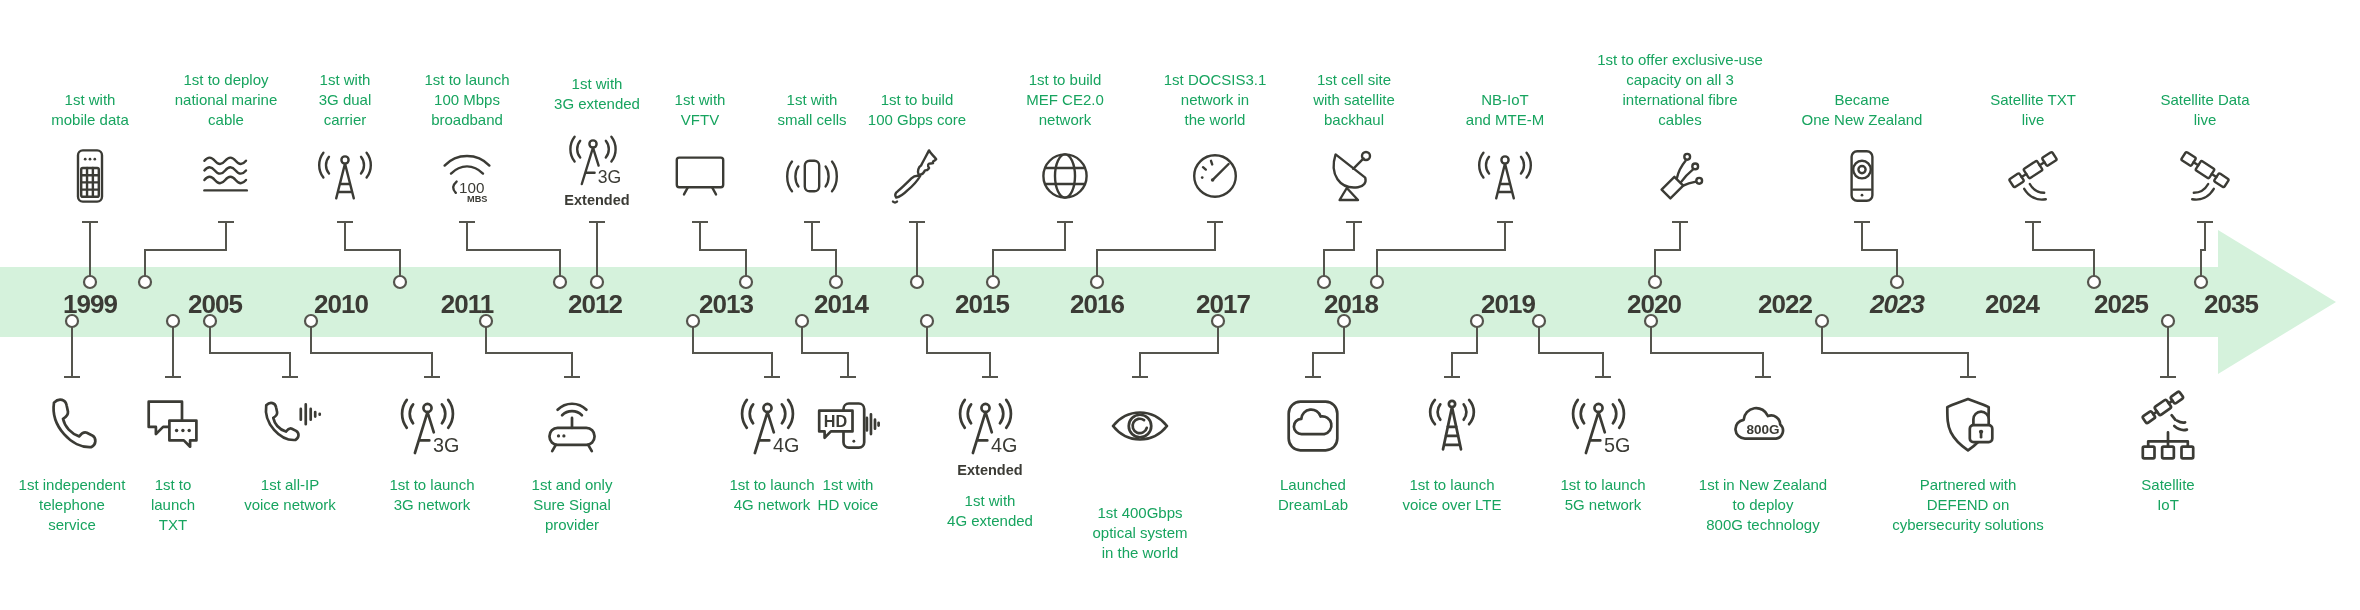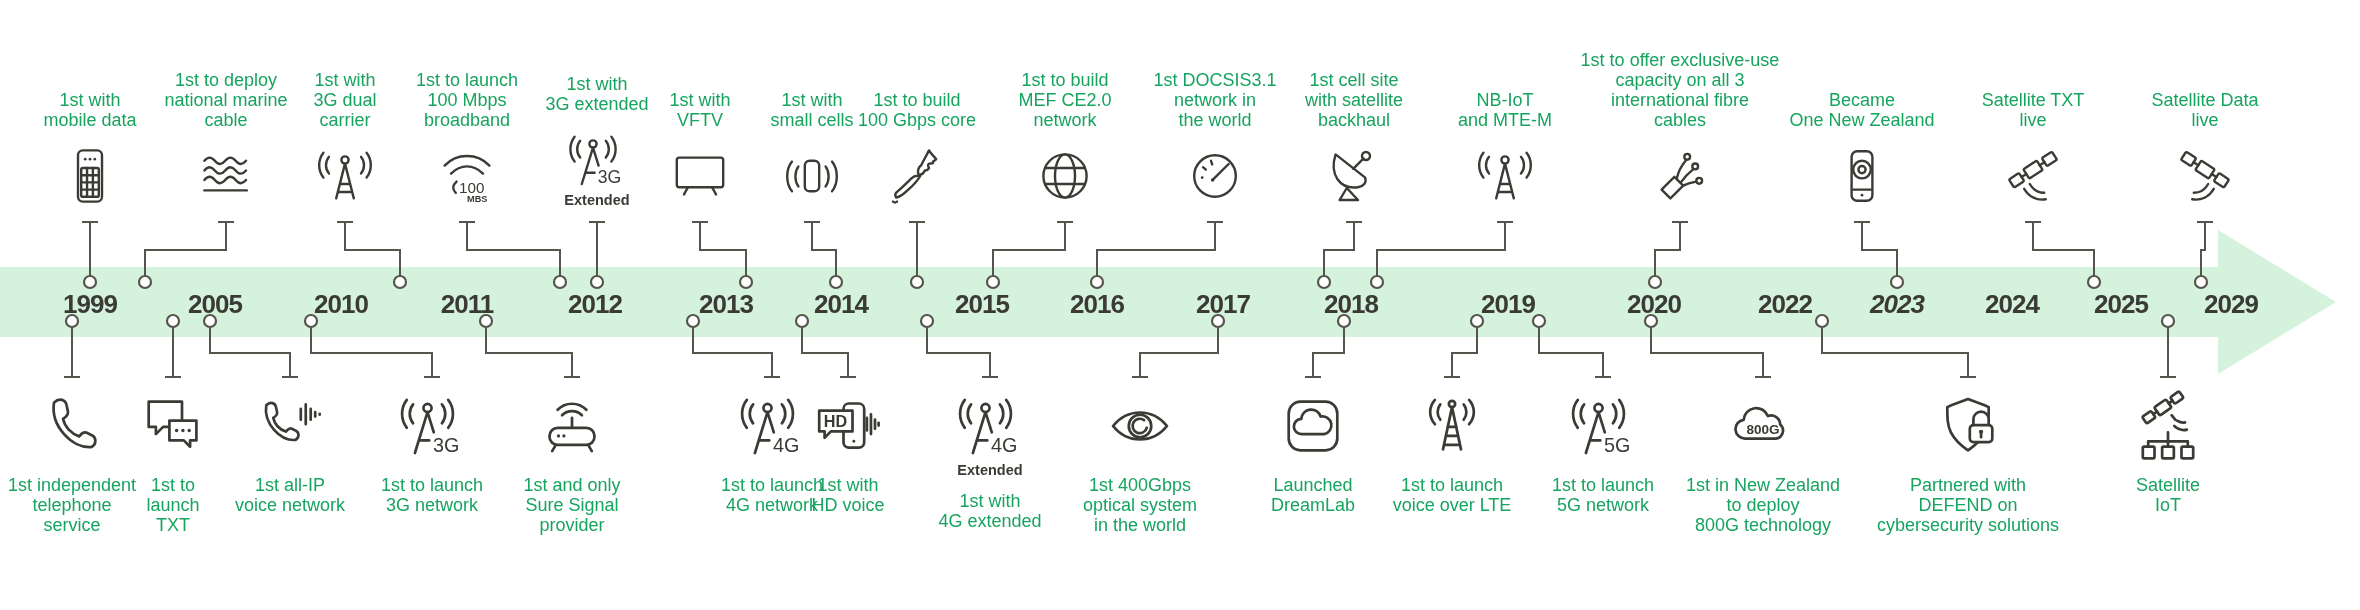--- a/index.html
+++ b/index.html
@@ -15,21 +15,21 @@
   }
   .year{
     position:absolute;top:289px;transform:translateX(-50%);
     font-weight:700;font-size:26px;letter-spacing:-1px;color:var(--ink,#3b3b35);white-space:nowrap;
   }
   svg.connectors{position:absolute;left:0;top:0;}
   .ms{position:absolute;width:260px;display:flex;flex-direction:column;align-items:center;text-align:center;}
   .ms.top{top:0;height:208px;justify-content:flex-end;}
   .ms.bottom{top:390px;}
   .ms-label{
-    font-size:18px;line-height:20px;font-weight:500;color:var(--green,#17a45f);white-space:nowrap;
+    font-size:15px;line-height:20px;font-weight:500;color:var(--green,#17a45f);white-space:nowrap;
   }
   .ms.top .ms-label{margin-bottom:14px;}
   .ms.bottom .ms-label{margin-top:13px;}
   .ms-caption{font-size:14.5px;font-weight:700;color:var(--ink,#3b3b35);margin-top:1px;line-height:15px;}
   .ms-icon{line-height:0;}
   .ms-icon svg{stroke:var(--ink,#3b3b35);fill:none;stroke-width:3;stroke-linecap:round;stroke-linejoin:round;}
   .ms-icon svg text{stroke:none;fill:var(--ink,#3b3b35);font-family:"Liberation Sans",sans-serif;}
   .ms-icon svg .f{fill:var(--ink,#3b3b35);stroke:none;}
   .ms-icon svg .wf{fill:#fff;}
 </style>
@@ -49,21 +49,21 @@
     <span class="year" style="left: 982px; text-align: right;">2015</span>
     <span class="year" style="left: 1097px;">2016</span>
     <span class="year" style="left: 1223px;">2017</span>
     <span class="year" style="left: 1351px;">2018</span>
     <span class="year" style="left: 1508px;">2019</span>
     <span class="year" style="left: 1654px;">2020</span>
     <span class="year" style="left: 1785px;">2022</span>
     <span class="year" style="left: 1897px; font-style: italic;">2023</span>
     <span class="year" style="left: 2012px; text-align: right;">2024</span>
     <span class="year" style="left: 2121px;">2025</span>
-    <span class="year" style="left: 2231px;">2029</span>
+    <span class="year" style="left: 2231px;">2035</span>
     <div class="ms top" style="left: -40px;">
       <div class="ms-label">1st with<br>mobile data</div>
       <div class="ms-icon"><svg viewBox="0 0 80 80" width="64" height="64">
           <rect x="25" y="8" width="30" height="64" rx="6"></rect>
     <circle class="f" cx="34" cy="19" r="1.7"></circle>
           <circle class="f" cx="40" cy="19" r="1.7"></circle>
           <circle class="f" cx="46" cy="19" r="1.7"></circle>
     <rect x="29" y="30" width="22" height="36" rx="2"></rect>
     <path d="M29,39 H51 M29,48 H51 M29,57 H51 M36.3,30 V66 M43.6,30 V66"></path>
         </svg></div>
@@ -278,21 +278,21 @@
     <div class="ms bottom" style="left: 860px;">
       <div class="ms-icon"><svg viewBox="0 0 80 80" width="72" height="72">
           <path d="M12,11 C5,20 5,33 12,42 M19,16 C14,22 14,31 19,37 M58,11 C65,20 65,33 58,42 M51,16 C56,22 56,31 51,37"></path>
     <circle cx="35" cy="20" r="4.5"></circle>
     <path d="M35,24.5 L21,70 M35,24.5 L42,47 M26,56 H37"></path>
     <text x="41" y="69" font-size="22">4G</text>
         </svg></div>
       <div class="ms-caption">Extended</div>
       <div class="ms-label">1st with<br>4G extended</div>
     </div>
-    <div class="ms bottom" style="left: 1010px;">
+    <div class="ms bottom" style="left: 1010px; gap: 28px;">
       <div class="ms-icon"><svg viewBox="0 0 80 80" width="72" height="72">
           <path d="M10,40 C26,20 54,20 70,40 C54,60 26,60 10,40 Z"></path>
     <circle cx="40" cy="40" r="12.5"></circle>
     <path d="M44.5,33.5 A8,8 0 1,0 47.5,42"></path>
         </svg></div>
       <div class="ms-label">1st 400Gbps<br>optical system<br>in the world</div>
     </div>
     <div class="ms bottom" style="left: 1183px;">
       <div class="ms-icon"><svg viewBox="0 0 80 80" width="72" height="72">
           <rect x="13" y="13" width="54" height="54" rx="13"></rect>

